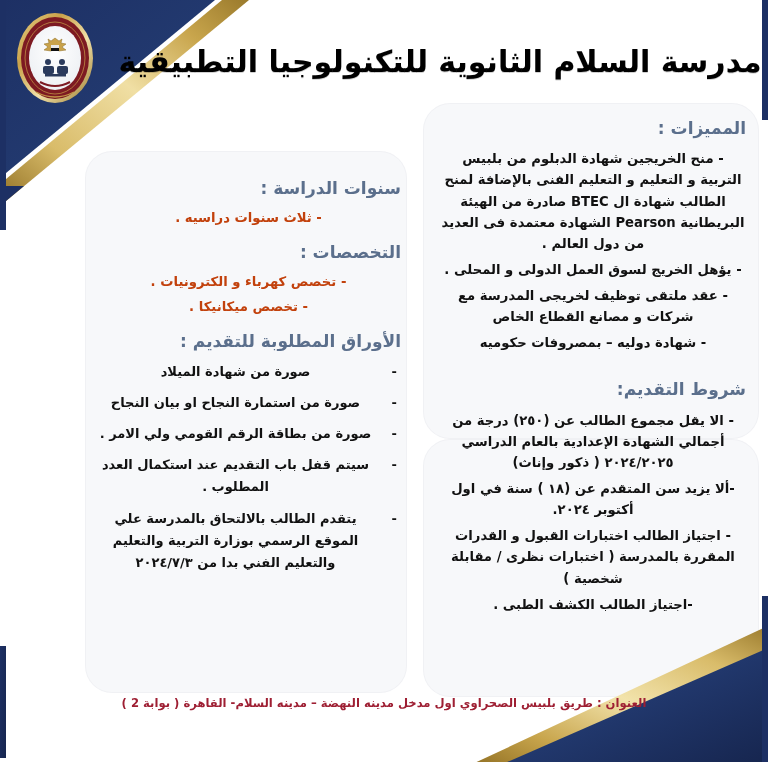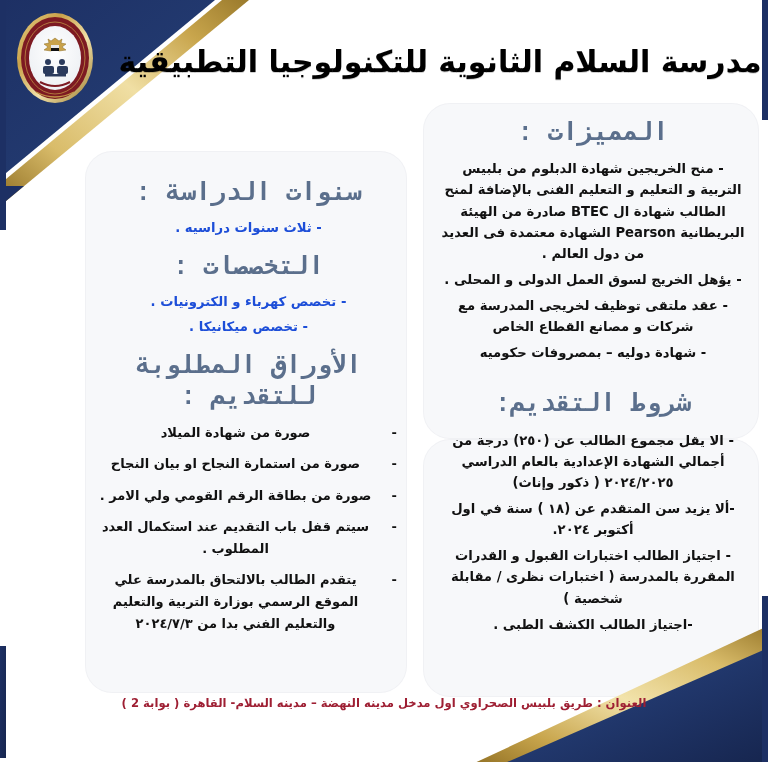--- a/index.html
+++ b/index.html
@@ -103,39 +103,37 @@
     text-align: right;
     box-sizing: border-box;
   }
   .col-left  { left: 96px;  top: 178px; width: 305px; }
   .col-right { left: 440px; top: 118px; width: 306px; }
 
   .section { margin-bottom: 13px; }
   .section:last-child { margin-bottom: 0; }
 
   .sec-head {
-    font-size: 25px;
+    font-size: 17px;
     font-weight: 700;
     color: #5b6f8c;
     margin: 0 0 9px 0;
     direction: rtl;
-    text-align: center;
     line-height: 1.25;
-    font-family: Liberation Mono, monospace;
   }
 
   ul.items {
     list-style: none;
     margin: 0;
     padding: 0;
   }
   ul.items li {
     font-size: 13.2px;
     font-weight: 700;
-    color: #1d4ed8;
+    color: #c2410c;
     line-height: 1.55;
     margin-bottom: 5px;
     direction: rtl;
     text-align: center;
   }
   ul.items.dashed li::before {
     content: "- ";
   }
 
   

